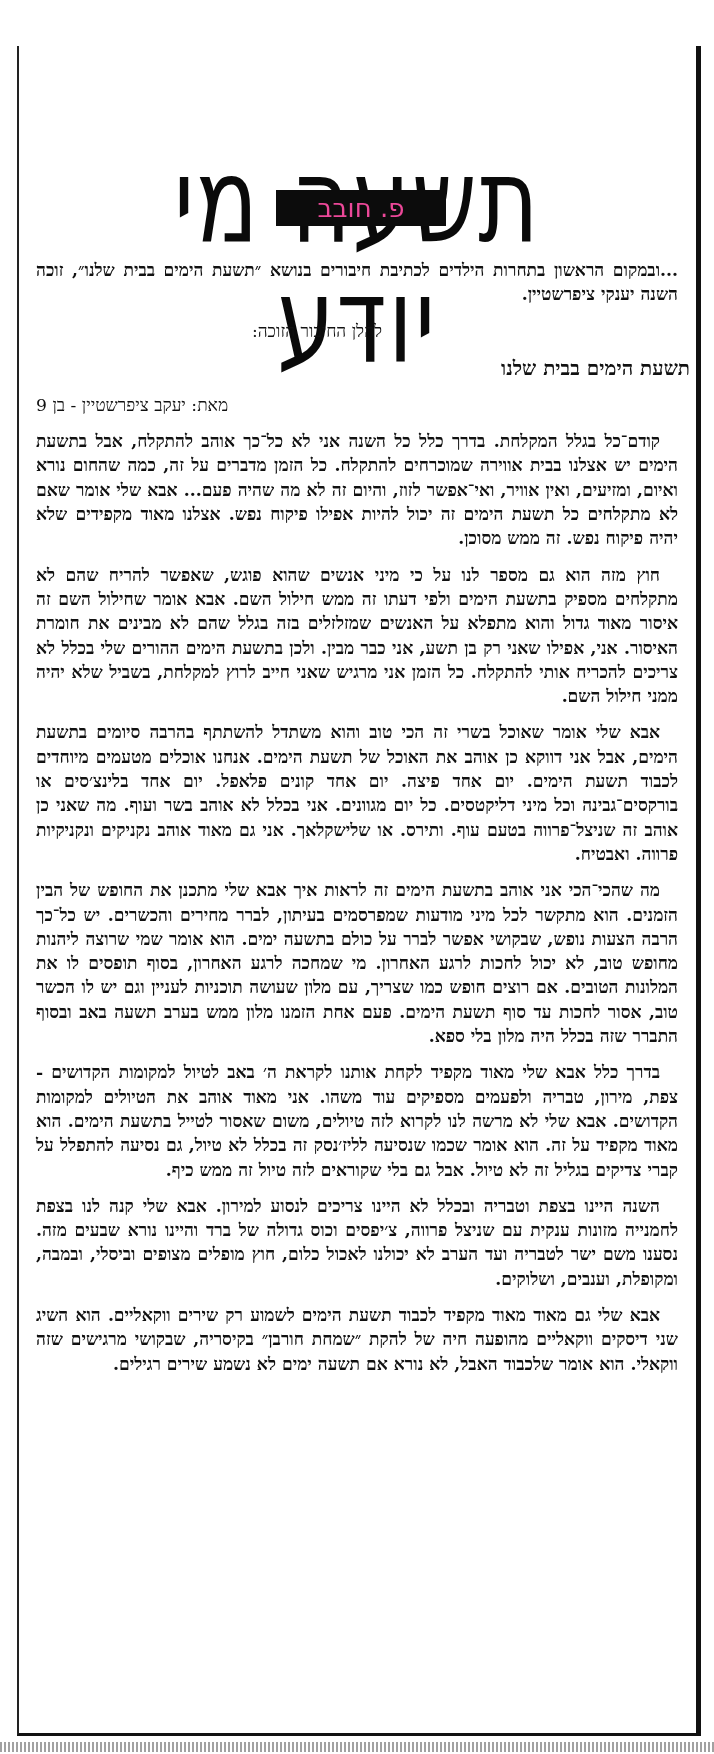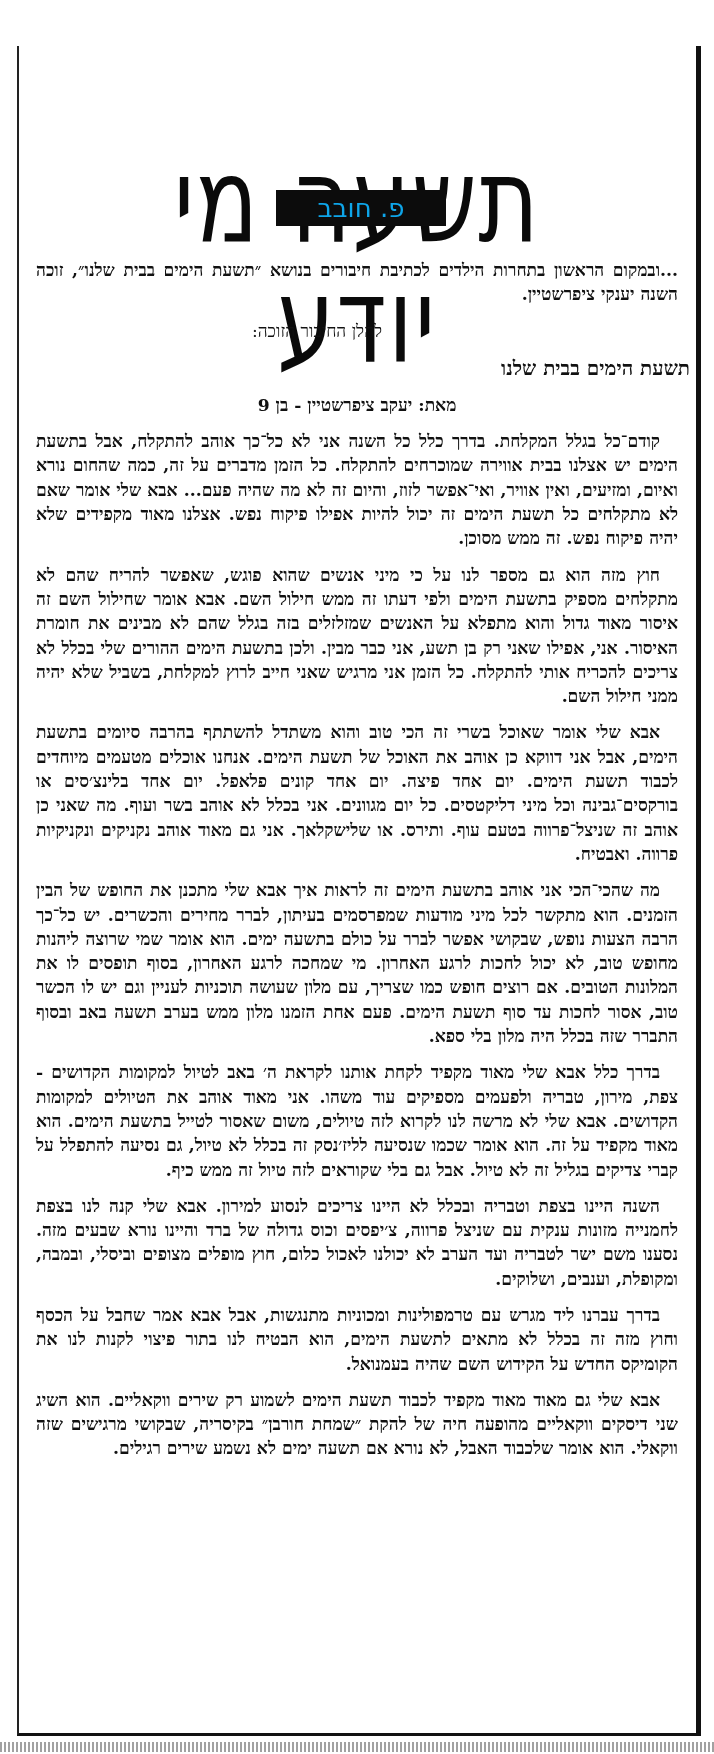--- a/index.html
+++ b/index.html
@@ -1,25 +1,25 @@
 <!DOCTYPE html>
 <html><head>
 <meta charset="utf-8">
 <style>
   html, body { margin:0; padding:0; background:#fff; }
   body { width:714px; height:1754px; position:relative; overflow:hidden; font-family:"DejaVu Serif", serif; color:#111; }
   .frame { position:absolute; left:17px; top:46px; width:684px; height:1690px; border-left:2px solid #222; border-right:5px solid #111; border-bottom:3px solid #111; box-sizing:border-box; }
   .title { position:absolute; left:0; right:0; top:62px; text-align:center; font-family:"DejaVu Sans", sans-serif; font-size:118px; font-weight:normal; letter-spacing:2px; line-height:120px; transform:scaleX(0.78); transform-origin:center; color:#0a0a0a; direction:rtl; }
-  .byline { position:absolute; left:276px; top:190px; width:170px; height:36px; background:#0c0c0c; color:#0ea5e9; font-family:"DejaVu Sans", sans-serif; font-size:26px; text-align:center; line-height:36px; direction:rtl; }
+  .byline { position:absolute; left:276px; top:190px; width:170px; height:36px; background:#0c0c0c; color:#ec4899; font-family:"DejaVu Sans", sans-serif; font-size:26px; text-align:center; line-height:36px; direction:rtl; }
   .content { position:absolute; left:24px; top:246px; width:666px; direction:rtl; font-size:17.2px; line-height:24.3px; text-align:justify; }
   .content p { margin:12px; }
   .intro { font-weight:bold; }
   .intro-label { text-align:center; padding-right:80px; }
   .essay-title { text-align:right; font-weight:bold; font-size:20px; line-height:26px; margin:0 !important; }
-  .author { font-weight:bold; text-align:center; }
+  .author { font-weight:normal; text-align:left; }
   .para { text-indent:18px; font-weight:bold; }
   .bottom-hatch { position:absolute; left:0; right:0; top:1742px; height:10px; background:repeating-linear-gradient(90deg,#555 0 2px,#fff 2px 4px); opacity:0.55; }
 </style>
 </head>
 <body>
 
 <div class="frame"></div>
 
 <h1 class="title">תשעה מי יודע</h1>
 
@@ -29,17 +29,16 @@
   <p class="intro">...ובמקום הראשון בתחרות הילדים לכתיבת חיבורים בנושא ״תשעת הימים בבית שלנו״, זוכה השנה יענקי ציפרשטיין.</p>
   <p class="intro-label">להלן החיבור הזוכה:</p>
   <p class="essay-title">תשעת הימים בבית שלנו</p>
   <p class="author">מאת: יעקב ציפרשטיין - בן 9</p>
   <p class="para">קודם־כל בגלל המקלחת. בדרך כלל כל השנה אני לא כל־כך אוהב להתקלח, אבל בתשעת הימים יש אצלנו בבית אווירה שמוכרחים להתקלח. כל הזמן מדברים על זה, כמה שהחום נורא ואיום, ומזיעים, ואין אוויר, ואי־אפשר לזוז, והיום זה לא מה שהיה פעם... אבא שלי אומר שאם לא מתקלחים כל תשעת הימים זה יכול להיות אפילו פיקוח נפש. אצלנו מאוד מקפידים שלא יהיה פיקוח נפש. זה ממש מסוכן.</p>
   <p class="para">חוץ מזה הוא גם מספר לנו על כי מיני אנשים שהוא פוגש, שאפשר להריח שהם לא מתקלחים מספיק בתשעת הימים ולפי דעתו זה ממש חילול השם. אבא אומר שחילול השם זה איסור מאוד גדול והוא מתפלא על האנשים שמזלזלים בזה בגלל שהם לא מבינים את חומרת האיסור. אני, אפילו שאני רק בן תשע, אני כבר מבין. ולכן בתשעת הימים ההורים שלי בכלל לא צריכים להכריח אותי להתקלח. כל הזמן אני מרגיש שאני חייב לרוץ למקלחת, בשביל שלא יהיה ממני חילול השם.</p>
   <p class="para">אבא שלי אומר שאוכל בשרי זה הכי טוב והוא משתדל להשתתף בהרבה סיומים בתשעת הימים, אבל אני דווקא כן אוהב את האוכל של תשעת הימים. אנחנו אוכלים מטעמים מיוחדים לכבוד תשעת הימים. יום אחד פיצה. יום אחד קונים פלאפל. יום אחד בלינצ׳סים או בורקסים־גבינה וכל מיני דליקטסים. כל יום מגוונים. אני בכלל לא אוהב בשר ועוף. מה שאני כן אוהב זה שניצל־פרווה בטעם עוף. ותירס. או שלישקלאך. אני גם מאוד אוהב נקניקים ונקניקיות פרווה. ואבטיח.</p>
   <p class="para">מה שהכי־הכי אני אוהב בתשעת הימים זה לראות איך אבא שלי מתכנן את החופש של הבין הזמנים. הוא מתקשר לכל מיני מודעות שמפרסמים בעיתון, לברר מחירים והכשרים. יש כל־כך הרבה הצעות נופש, שבקושי אפשר לברר על כולם בתשעה ימים. הוא אומר שמי שרוצה ליהנות מחופש טוב, לא יכול לחכות לרגע האחרון. מי שמחכה לרגע האחרון, בסוף תופסים לו את המלונות הטובים. אם רוצים חופש כמו שצריך, עם מלון שעושה תוכניות לעניין וגם יש לו הכשר טוב, אסור לחכות עד סוף תשעת הימים. פעם אחת הזמנו מלון ממש בערב תשעה באב ובסוף התברר שזה בכלל היה מלון בלי ספא.</p>
   <p class="para">בדרך כלל אבא שלי מאוד מקפיד לקחת אותנו לקראת ה׳ באב לטיול למקומות הקדושים - צפת, מירון, טבריה ולפעמים מספיקים עוד משהו. אני מאוד אוהב את הטיולים למקומות הקדושים. אבא שלי לא מרשה לנו לקרוא לזה טיולים, משום שאסור לטייל בתשעת הימים. הוא מאוד מקפיד על זה. הוא אומר שכמו שנסיעה לליז׳נסק זה בכלל לא טיול, גם נסיעה להתפלל על קברי צדיקים בגליל זה לא טיול. אבל גם בלי שקוראים לזה טיול זה ממש כיף.</p>
   <p class="para">השנה היינו בצפת וטבריה ובכלל לא היינו צריכים לנסוע למירון. אבא שלי קנה לנו בצפת לחמנייה מזונות ענקית עם שניצל פרווה, צ׳יפסים וכוס גדולה של ברד והיינו נורא שבעים מזה. נסענו משם ישר לטבריה ועד הערב לא יכולנו לאכול כלום, חוץ מופלים מצופים וביסלי, ובמבה, ומקופלת, וענבים, ושלוקים.</p>
-  <p class="para">בדרך עברנו ליד מגרש עם טרמפולינות ומכוניות מתנגשות, אבל אבא אמר שחבל על הכסף וחוץ מזה זה בכלל לא מתאים לתשעת הימים, הוא הבטיח לנו בתור פיצוי לקנות לנו את הקומיקס החדש על הקידוש השם שהיה בעמנואל.</p>
   <p class="para">אבא שלי גם מאוד מאוד מקפיד לכבוד תשעת הימים לשמוע רק שירים ווקאליים. הוא השיג שני דיסקים ווקאליים מהופעה חיה של להקת ״שמחת חורבן״ בקיסריה, שבקושי מרגישים שזה ווקאלי. הוא אומר שלכבוד האבל, לא נורא אם תשעה ימים לא נשמע שירים רגילים.</p>
 </div>
 
 <div class="bottom-hatch"></div>
 
 </body></html>

